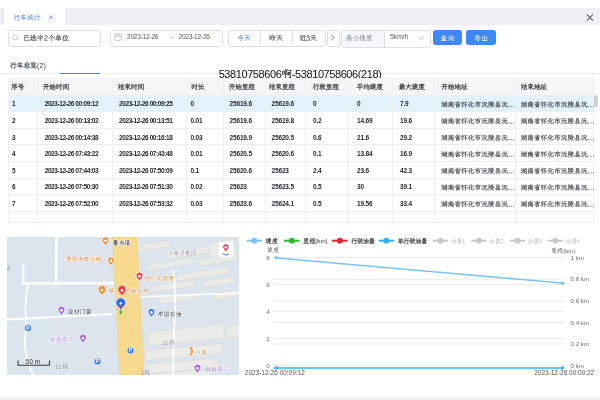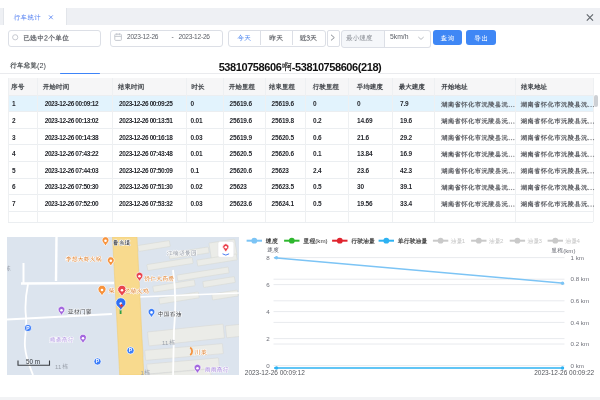--- a/index.html
+++ b/index.html
@@ -13,21 +13,21 @@
     <div style="position:absolute;left:292px;top:29.8px;width:0px;height:15.4px;border-left:1px solid #dcdfe6;"></div>
     <div style="position:absolute;left:327px;top:29.8px;width:11px;height:15.4px;border:1px solid #dcdfe6;border-radius:2px;"></div>
     <div style="position:absolute;left:341px;top:29.8px;width:41.5px;height:15.9px;border:1px solid #dcdfe6;border-radius:3px 0 0 3px;background:#f5f7fa;"></div>
     <div style="position:absolute;left:382.5px;top:29.8px;width:47px;height:15.9px;border:1px solid #dcdfe6;border-left:none;border-radius:0 3px 3px 0;"></div>
     <div style="position:absolute;left:390px;top:34.2px;font-size:6.8px;color:#5a5e66;font-weight:400;letter-spacing:0px;line-height:1;white-space:nowrap;">5km/h</div>
     <div style="position:absolute;left:433px;top:29.8px;width:28.5px;height:15.7px;background:#3f87f5;border-radius:3px;"></div>
     <div style="position:absolute;left:466px;top:29.8px;width:30px;height:15.7px;background:#3f87f5;border-radius:3px;"></div>
     <div style="position:absolute;left:37.1px;top:61.6px;font-size:7.2px;color:#3c4046;font-weight:400;letter-spacing:0px;line-height:1;white-space:nowrap;">(2)</div>
     <div style="position:absolute;left:0px;top:73.2px;width:600px;height:1px;background:#eaebee;"></div>
     <div style="position:absolute;left:60px;top:72.6px;width:40px;height:1.8px;background:#3e84f8;border-radius:1px;"></div>
-    <div style="position:absolute;left:300px;top:61px;transform:translateX(-50%);white-space:nowrap;font-weight:700;font-size:11px;letter-spacing:-0.42px;color:#111;line-height:1;">53810758606<svg width="10.5" height="11" style="vertical-align:-1px" viewBox="0 0 105 110">
+    <div style="position:absolute;left:300px;top:68px;transform:translateX(-50%);white-space:nowrap;font-weight:400;font-size:11px;letter-spacing:-0.42px;color:#111;line-height:1;">53810758606<svg width="10.5" height="11" style="vertical-align:-1px" viewBox="0 0 105 110">
         <g transform="translate(0,92) scale(1.05)" fill="#111">
           <use href="#c26"></use>
         </g>
       </svg>-53810758606(218)</div>
     <div style="position:absolute;left:7.5px;top:78px;width:585px;height:16.6px;background:#f6f6f7;"></div>
     <div style="position:absolute;left:7.5px;top:94.6px;width:585px;height:16.6px;background:#e2f3fd;"></div>
     <div style="position:absolute;left:12px;top:101.3px;font-size:6.5px;color:#26282e;font-weight:700;letter-spacing:-0.15px;line-height:1;white-space:nowrap;">1</div>
     <div style="position:absolute;left:44.7px;top:101.3px;font-size:6.5px;color:#26282e;font-weight:700;letter-spacing:-0.4px;line-height:1;white-space:nowrap;">2023-12-26 00:09:12</div>
     <div style="position:absolute;left:119px;top:101.3px;font-size:6.5px;color:#26282e;font-weight:700;letter-spacing:-0.4px;line-height:1;white-space:nowrap;">2023-12-26 00:09:25</div>
     <div style="position:absolute;left:190.5px;top:101.3px;font-size:6.5px;color:#26282e;font-weight:700;letter-spacing:-0.15px;line-height:1;white-space:nowrap;">0</div>

